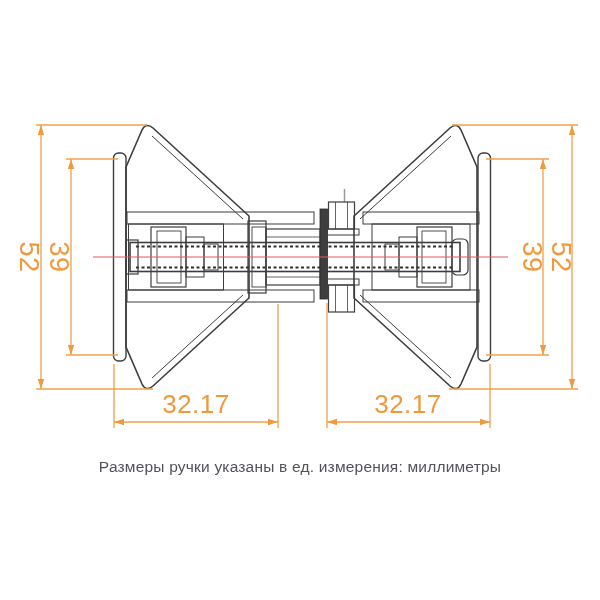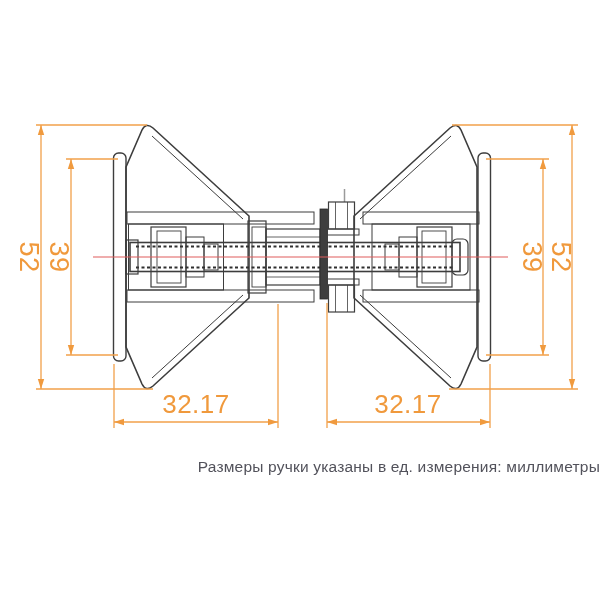--- a/index.html
+++ b/index.html
@@ -13,21 +13,21 @@
   .dimarrow{fill:#f09a3e;stroke:none;}
   .dimtext{
     fill:#f0993c;font-family:"Liberation Sans",sans-serif;font-size:27px;
     text-anchor:middle;letter-spacing:0.5px;
   }
   .dimtext-h{
     fill:#f0993c;font-family:"Liberation Sans",sans-serif;font-size:26px;
     text-anchor:middle;letter-spacing:0.5px;
   }
   .caption{
-    position:absolute;left:0;right:0;top:458px;text-align:right;
+    position:absolute;left:0;right:0;top:458px;text-align:center;
     font-size:15.5px;color:#52525b;letter-spacing:0.2px;
   }
 </style>
 </head>
 <body>
 
 <svg width="600" height="600" viewBox="0 0 600 600">
   <defs>
     <pattern id="hA" width="11" height="11" patternUnits="userSpaceOnUse">
       <path d="M-1 12 L12 -1" stroke="#4d4d4d" stroke-width="1"></path>

